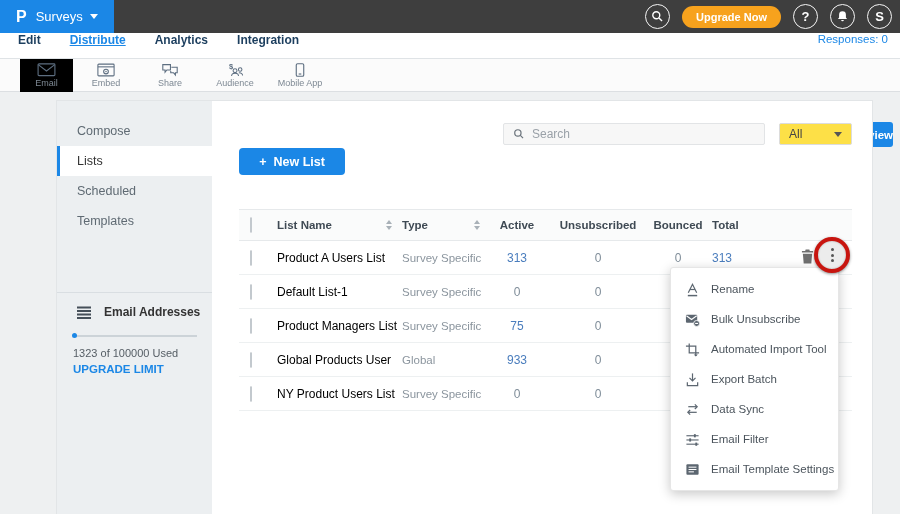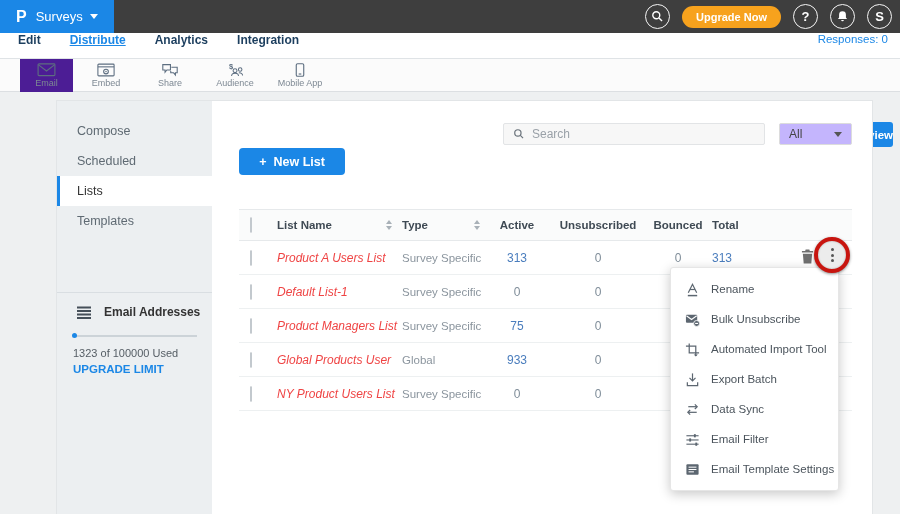--- a/index.html
+++ b/index.html
@@ -22,21 +22,21 @@
 
   
   .navrow { position:absolute; left:0; top:33px; width:900px; height:26px; background:#fff; border-bottom:1px solid #dfe3e6; display:flex; align-items:flex-start; padding-left:18px; }
   .nav-item { font-size:12px; font-weight:bold; color:#1c3e5e; margin-right:29px; cursor:pointer; }
   .nav-item.active { color:#1b87e6; text-decoration:underline; }
   .responses { margin-left:auto; padding-right:12px; font-size:11.5px; color:#1b87e6; }
 
   
   .toolbar { position:absolute; left:0; top:59px; width:900px; height:33px; background:#fbfbfb; border-bottom:1px solid #dcdfe2; }
   .channel { position:absolute; top:0; height:33px; display:flex; flex-direction:column; align-items:center; justify-content:center; cursor:pointer; }
-  .channel.active { background:#4c1d95; }
+  .channel.active { background:#000000; }
   .channel svg { display:block; }
   .channel-label { font-size:9px; color:#7d8893; margin-top:1px; }
   .url-box { position:absolute; left:604px; top:64px; width:216px; height:23px; background:#f4f4f4; border:1px solid #d9d9d9; border-radius:3px; display:flex; align-items:center; padding:0 4px 0 8px; }
   .url-input { flex:1; border:none; background:transparent; font-family:inherit; font-size:11px; color:#555; outline:none; min-width:0; }
   .pencil-btn { width:18px; height:18px; display:flex; align-items:center; justify-content:center; cursor:pointer; }
   .preview-btn { position:absolute; left:831px; top:63px; width:62px; height:25px; background:#1b87e6; border:none; border-radius:3px; color:#fff; font-size:11.5px; font-weight:bold; font-family:inherit; display:flex; align-items:center; justify-content:center; gap:5px; cursor:pointer; }
 
   
   .card { position:absolute; left:56px; top:100px; width:817px; height:414px; background:#fff; border:1px solid #e2e5e7; border-bottom:none; }
 
@@ -49,21 +49,21 @@
   .ea-title { font-size:12px; font-weight:bold; color:#333; }
   .ea-progress { position:absolute; left:16px; top:234px; width:124px; height:2px; background:#ccd3d8; }
   .ea-dot { position:absolute; left:-1px; top:-2px; width:5px; height:5px; border-radius:50%; background:#1b87e6; }
   .ea-usage { position:absolute; left:16px; top:246px; font-size:11px; color:#555d64; }
   .ea-upgrade { position:absolute; left:16px; top:262px; font-size:11.5px; font-weight:bold; color:#1b87e6; cursor:pointer; }
 
   
   .search-box { position:absolute; left:446px; top:22px; width:262px; height:22px; background:#f7f7f7; border:1px solid #e2e4e6; border-radius:2px; display:flex; align-items:center; padding-left:9px; gap:7px; }
   .search-input { border:none; background:transparent; font-family:inherit; font-size:12px; color:#444; outline:none; width:200px; }
   .search-input::placeholder { color:#9aa1a8; }
-  .all-dd { position:absolute; left:722px; top:22px; width:73px; height:22px; background:#c4b5fd; border:1px solid #dcdcdc; border-radius:2px; display:flex; align-items:center; padding:0 9px; cursor:pointer; }
+  .all-dd { position:absolute; left:722px; top:22px; width:73px; height:22px; background:#fde047; border:1px solid #dcdcdc; border-radius:2px; display:flex; align-items:center; padding:0 9px; cursor:pointer; }
   .all-dd-label { font-size:12px; color:#444; flex:1; }
   .dd-caret { width:0; height:0; border-left:4px solid transparent; border-right:4px solid transparent; border-top:5px solid #555; }
 
   
   .new-list-btn { position:absolute; left:182px; top:47px; width:106px; height:27px; background:#1b87e6; border:none; border-radius:4px; color:#fff; font-size:12.5px; font-weight:bold; font-family:inherit; display:flex; align-items:center; justify-content:center; gap:7px; cursor:pointer; }
 
   
   .table { position:absolute; left:182px; top:108px; width:613px; }
   .thead { position:relative; height:32px; background:#fafbfb; border-top:1px solid #e6e9eb; border-bottom:1px solid #e6e9eb; }
   .trow { position:relative; height:34px; border-bottom:1px solid #edf0f1; background:#fff; }
@@ -73,21 +73,21 @@
   .c-name { left:38px; }
   .c-sort1 { left:147px; }
   .c-type { left:163px; }
   .c-sort2 { left:235px; }
   .c-active { left:248px; width:60px; text-align:center; }
   .c-unsub { left:319px; width:80px; text-align:center; }
   .c-bounced { left:407px; width:64px; text-align:center; }
   .c-total { left:473px; width:64px; text-align:left; }
   .c-trash { left:562px; cursor:pointer; }
   .checkbox { width:13px; height:13px; border:1px solid #c3c9ce; border-radius:2px; background:#fff; cursor:pointer; }
-  .link-name { color:#ef4444; cursor:pointer;font-style:italic; }
+  .link-name { color:#000000; cursor:pointer; }
   .type-txt { color:#8b959e; font-size:11.5px; }
   .val-blue { color:#4a7dbd; }
   .val-gray { color:#7f8d99; }
   .sort-icon { display:flex; flex-direction:column; gap:2px; align-items:center; cursor:pointer; }
   .sort-up { width:0; height:0; border-left:3.5px solid transparent; border-right:3.5px solid transparent; border-bottom:4px solid #a8b0b7; }
   .sort-dn { width:0; height:0; border-left:3.5px solid transparent; border-right:3.5px solid transparent; border-top:4px solid #a8b0b7; }
 
   
   .red-ring { position:absolute; left:757px; top:136px; width:36px; height:36px; border-radius:50%; border:4px solid #c8150f; background:#ececec; box-shadow:0 1px 3px rgba(0,0,0,.45), inset 0 0 2px rgba(0,0,0,.3); display:flex; align-items:center; justify-content:center; z-index:40; }
   .kebab { display:flex; flex-direction:column; gap:2.5px; cursor:pointer; }
@@ -193,22 +193,22 @@
         </svg>
       <span>Preview</span>
     </button>
   </div>
 
   <div class="card">
 
     <aside class="sidebar">
       <div style="padding-top:15px;">
         <div class="side-item">Compose</div>
+        <div class="side-item active">Lists</div>
         <div class="side-item">Scheduled</div>
-        <div class="side-item active">Lists</div>
         <div class="side-item">Templates</div>
       </div>
       <div class="side-divider"></div>
       <div class="ea-head">
         <svg width="15" height="13" viewBox="0 0 15 13">
             <rect x="0" y="0.5" width="14" height="2" fill="#454f59"></rect>
             <rect x="0" y="4" width="14" height="2" fill="#454f59"></rect>
             <rect x="0" y="7.5" width="14" height="2" fill="#454f59"></rect>
             <rect x="0" y="11" width="14" height="2" fill="#454f59"></rect>
           </svg>

